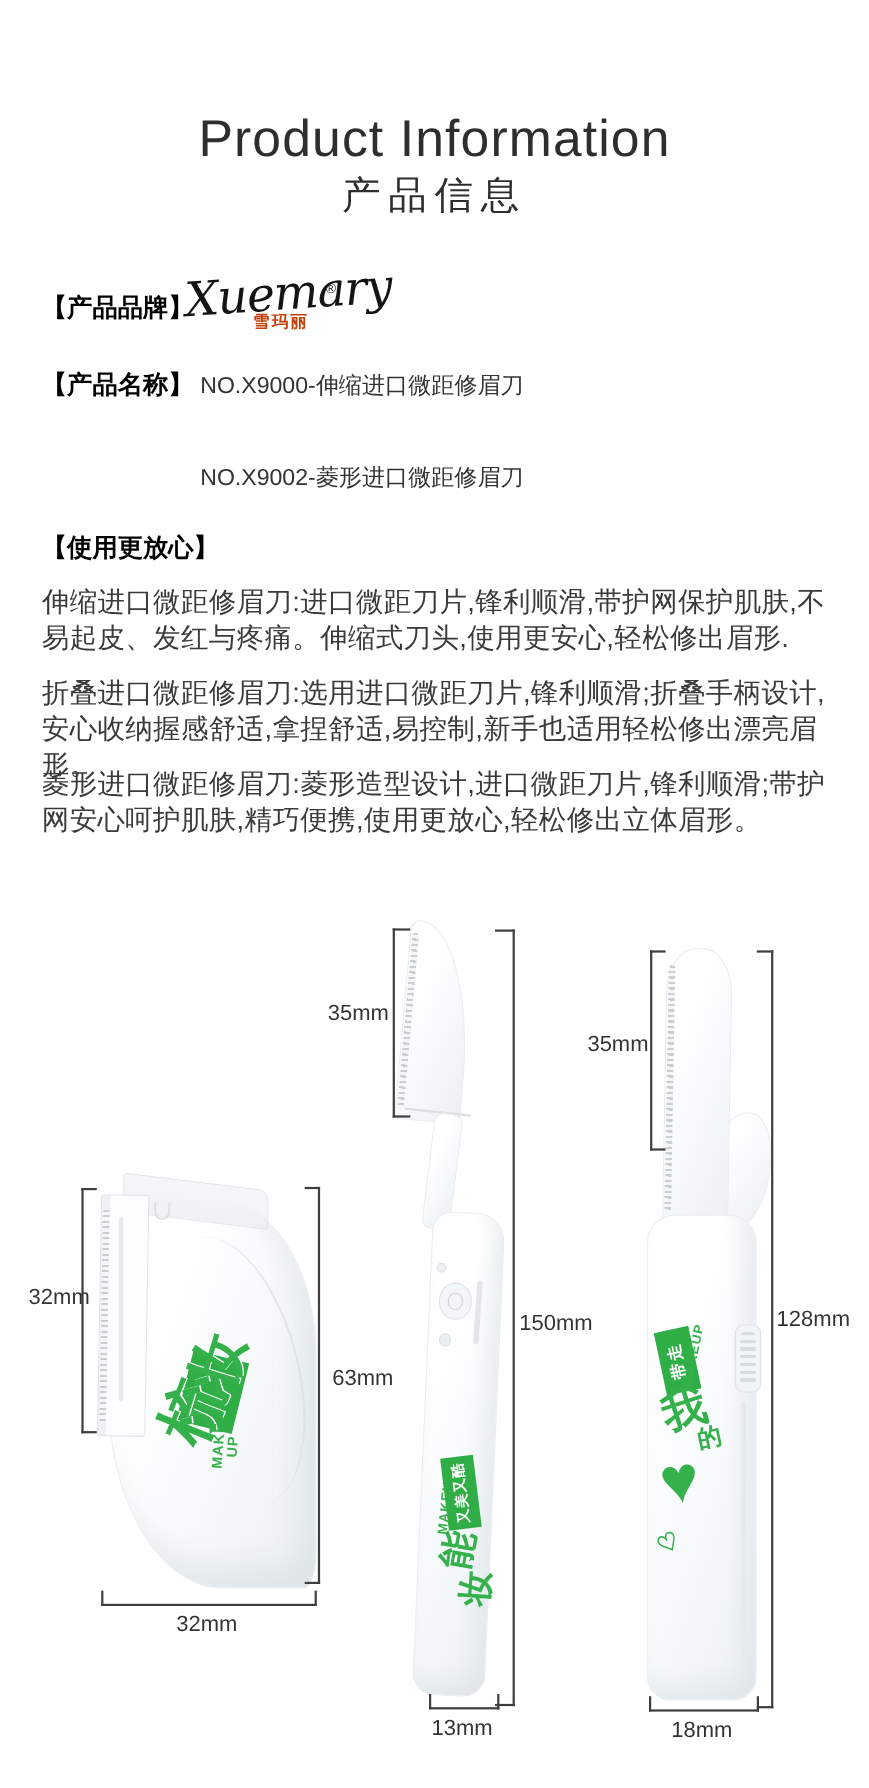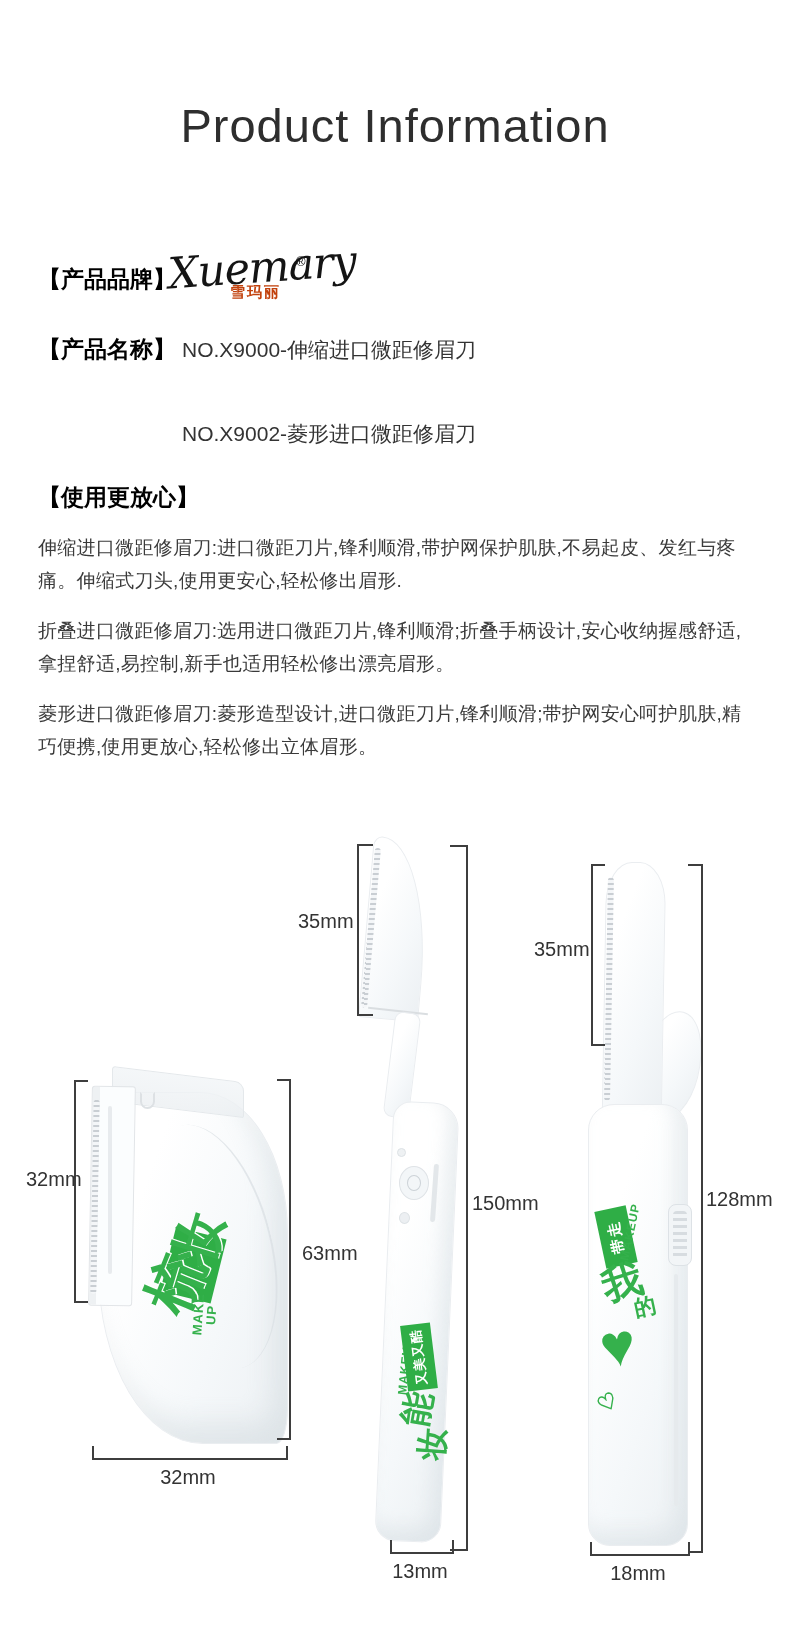--- a/index.html
+++ b/index.html
@@ -19,21 +19,21 @@
   .logo-script{top:240px;left:168px;font-family:"DejaVu Serif",serif;font-style:italic;
                font-size:43px;color:#141414;transform:rotate(-4deg);letter-spacing:-1px;}
   .logo-reg{top:252px;left:296px;font-size:13px;color:#141414;}
   .logo-cn{top:281px;left:230px;font-size:15px;font-weight:bold;color:#c2410c;letter-spacing:2px;}
 
   .name-label{top:332px;left:38px;}
   .name-line{left:182px;font-size:21px;color:#333;}
   .nl0{top:334px;} .nl1{top:376px;} .nl2{top:418px;}
 
   .eff-label{top:480px;left:38px;}
-  .para{left:38px;width:720px;font-size:19px;line-height:33px;color:#3a3a3a;letter-spacing:.3px;}
+  .para{left:38px;width:720px;font-size:25px;line-height:33px;color:#3a3a3a;letter-spacing:.3px;}
   .p0{top:529px;} .p1{top:612px;} .p2{top:695px;}
 
   
   .br{position:absolute;border:0 solid #3e3e3e;}
   .br-l{border-left-width:2px;border-top-width:2px;border-bottom-width:2px;}
   .br-r{border-right-width:2px;border-top-width:2px;border-bottom-width:2px;}
   .br-b{border-bottom-width:2px;border-left-width:2px;border-right-width:2px;}
   .dim{position:absolute;font-size:20px;color:#333;white-space:nowrap;}
 
   
@@ -110,20 +110,21 @@
   .rp-c2{position:absolute;left:38px;top:98px;font-size:22px;line-height:22px;transform:rotate(-12deg);}
   .rp-heart{position:absolute;left:4px;top:118px;font-size:60px;line-height:60px;transform:rotate(-8deg);}
   .rp-doodle{position:absolute;left:2px;top:194px;font-size:22px;line-height:22px;transform:rotate(-30deg);}
 </style>
 </head>
 <body>
 
 <div class="canvas">
 
   <div class="abs title-en">Product Information</div>
+  <div class="abs title-cn">产品信息</div>
 
   <div class="abs sec-label brand-label">【产品品牌】</div>
   <div class="abs logo-script">Xuemary</div>
   <div class="abs logo-reg">®</div>
   <div class="abs logo-cn">雪玛丽</div>
 
   <div class="abs sec-label name-label">【产品名称】</div>
   <div class="abs name-line nl0">NO.X9000-伸缩进口微距修眉刀</div>
   <div class="abs name-line nl2">NO.X9002-菱形进口微距修眉刀</div>
 

